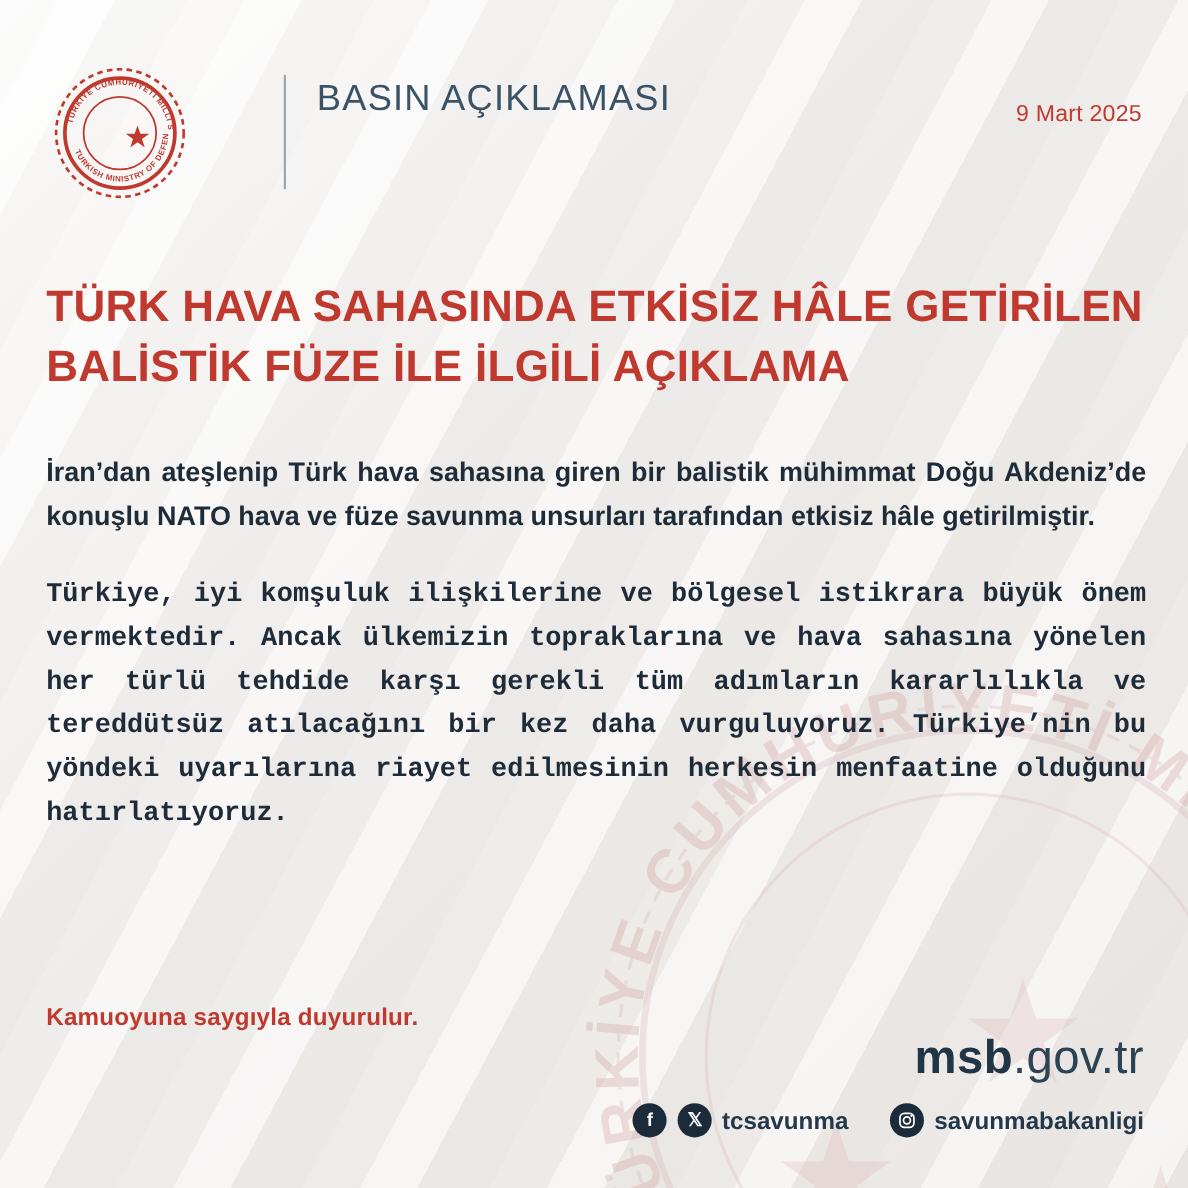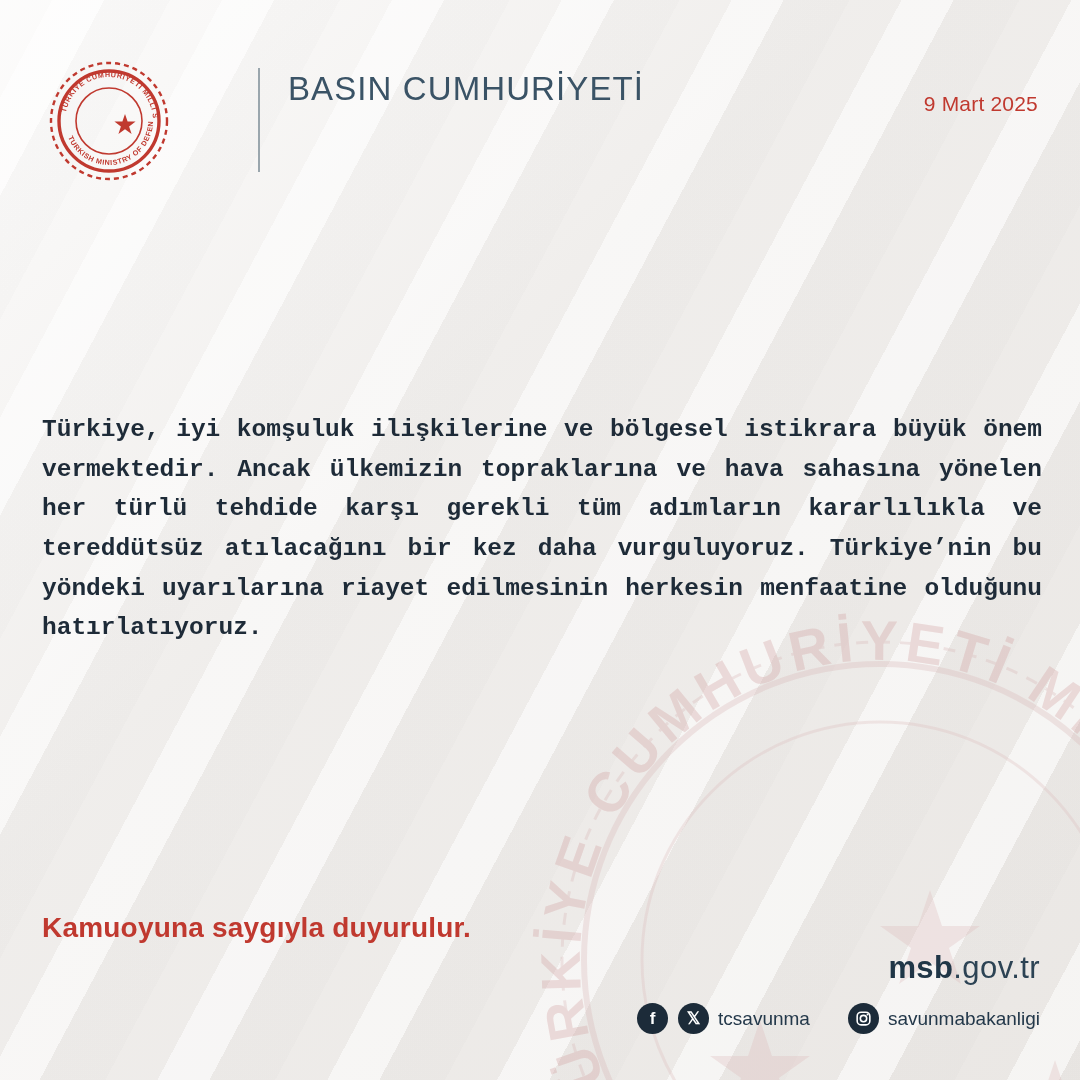--- a/index.html
+++ b/index.html
@@ -134,35 +134,35 @@
     margin: 0 0 32px 0;
     text-align: justify;
   }
   .body p:last-child { margin-bottom: 2px; font-family: Liberation Mono, monospace; }
   .p-justify { text-align: justify; }
 
   .closing {
     position: absolute;
     left: 42px;
     top: 912px;
-    font-size: 28px;
+    font-size: 22px;
     font-weight: 700;
     color: #c0392f;
     letter-spacing: .2px;
   }
 
   
   .footer {
     position: absolute;
     right: 40px;
     bottom: 46px;
     text-align: right;
   }
   .site {
-    font-size: 31px;
+    font-size: 43px;
     color: #203647;
     letter-spacing: .4px;
     line-height: 1;
   }
   .site b { font-weight: 700; }
   .site span.light { font-weight: 400; color: #2c4354; }
 
   .socials {
     margin-top: 20px;
     display: flex;
@@ -183,23 +183,23 @@
     background: #1c2b39;
     display: flex;
     align-items: center;
     justify-content: center;
     color: #fff;
     font-size: 17px;
     font-weight: 700;
     line-height: 1;
   }
   .soc-label {
-    font-size: 19px;
+    font-size: 22px;
     color: #23384a;
-    font-weight: 400;
+    font-weight: 700;
   }
 </style>
 </head>
 <body>
 
 <div class="page">
 
   <div class="streaks"></div>
 
   <div class="watermark">
@@ -245,28 +245,30 @@
         <g transform="translate(61,61)">
           <path d="M 6,-16 a 16,16 0 1,0 0,32 a 12.5,12.5 0 1,1 0,-32 z" fill="#c0392f"></path>
           <polygon fill="#c0392f" points="16,-7 18.6,0.6 26.6,0.6 20.1,5.4 22.6,13 16,8.3 9.4,13 11.9,5.4 5.4,0.6 13.4,0.6"></polygon>
         </g>
       </svg>
     </div>
 
     <div class="divider"></div>
 
     <div class="titles">
-      <div class="title-sub">BASIN CUMHURİYETİ</div>
+      <div class="title-sub">BASIN AÇIKLAMASI</div>
     </div>
 
     <div class="date">9 Mart 2025</div>
   </div>
 
+  <div class="headline">TÜRK HAVA SAHASINDA ETKİSİZ HÂLE GETİRİLEN BALİSTİK FÜZE İLE İLGİLİ AÇIKLAMA</div>
 
   <div class="body">
+    <p class="p-justify">İran’dan ateşlenip Türk hava sahasına giren bir balistik mühimmat Doğu Akdeniz’de konuşlu NATO hava ve füze savunma unsurları tarafından etkisiz hâle getirilmiştir.</p>
     <p class="p-justify">Türkiye, iyi komşuluk ilişkilerine ve bölgesel istikrara büyük önem vermektedir. Ancak ülkemizin topraklarına ve hava sahasına yönelen her türlü tehdide karşı gerekli tüm adımların kararlılıkla ve tereddütsüz atılacağını bir kez daha vurguluyoruz. Türkiye’nin bu yöndeki uyarılarına riayet edilmesinin herkesin menfaatine olduğunu hatırlatıyoruz.</p>
   </div>
 
   <div class="closing">Kamuoyuna saygıyla duyurulur.</div>
 
   <div class="footer">
     <div class="site">
       <b>msb</b><span class="light">.gov.tr</span>
     </div>
 

